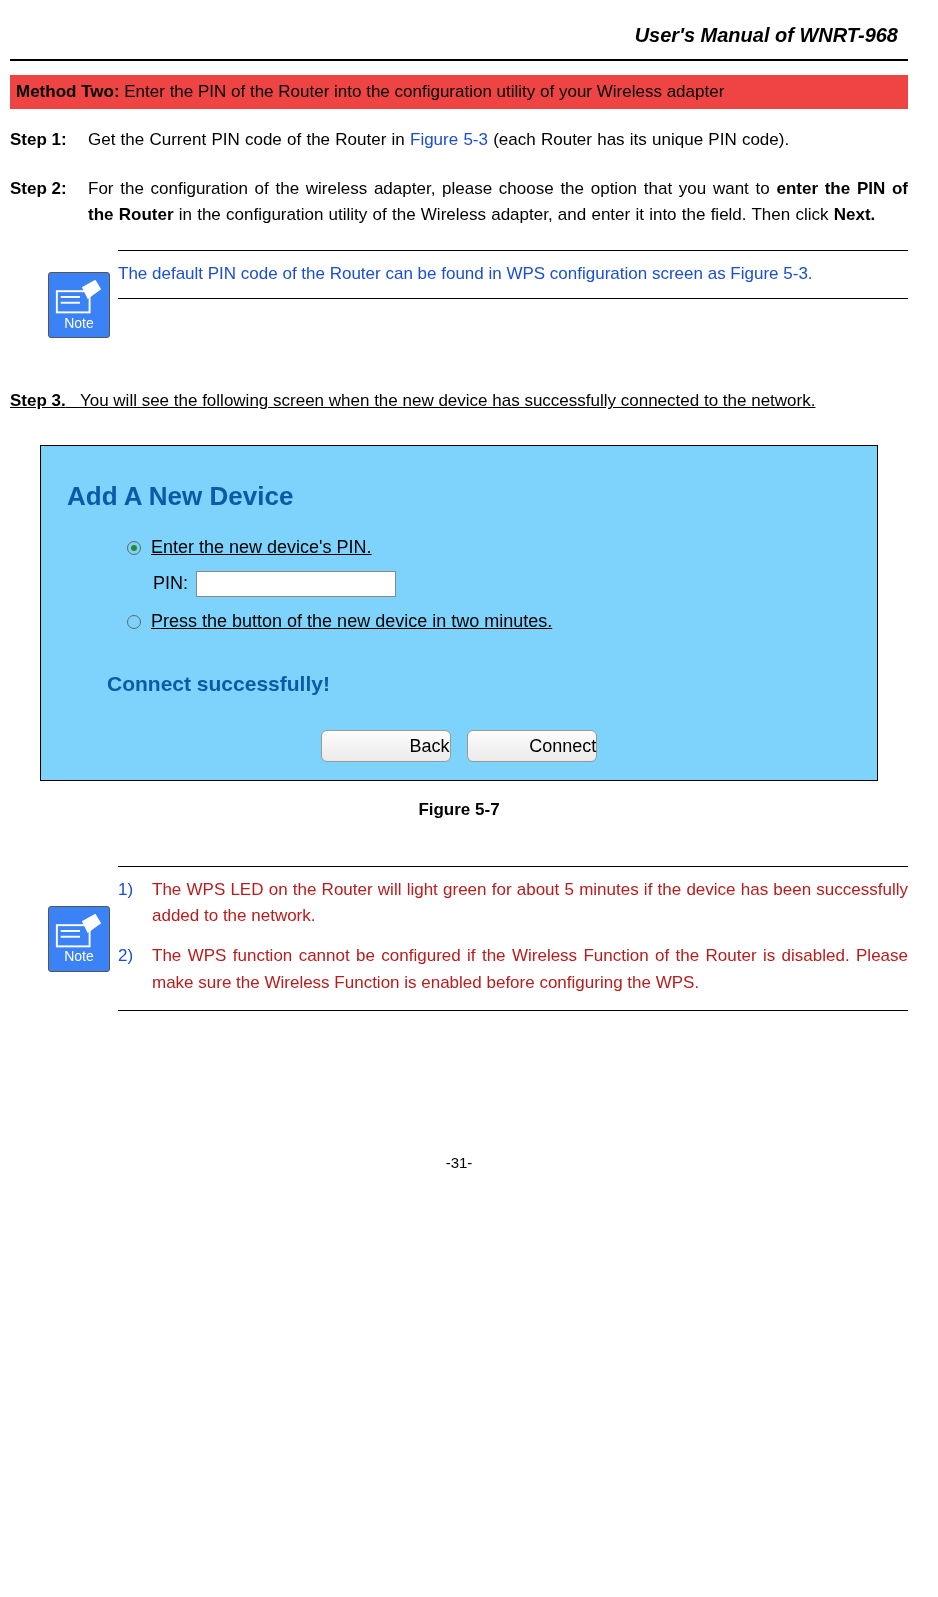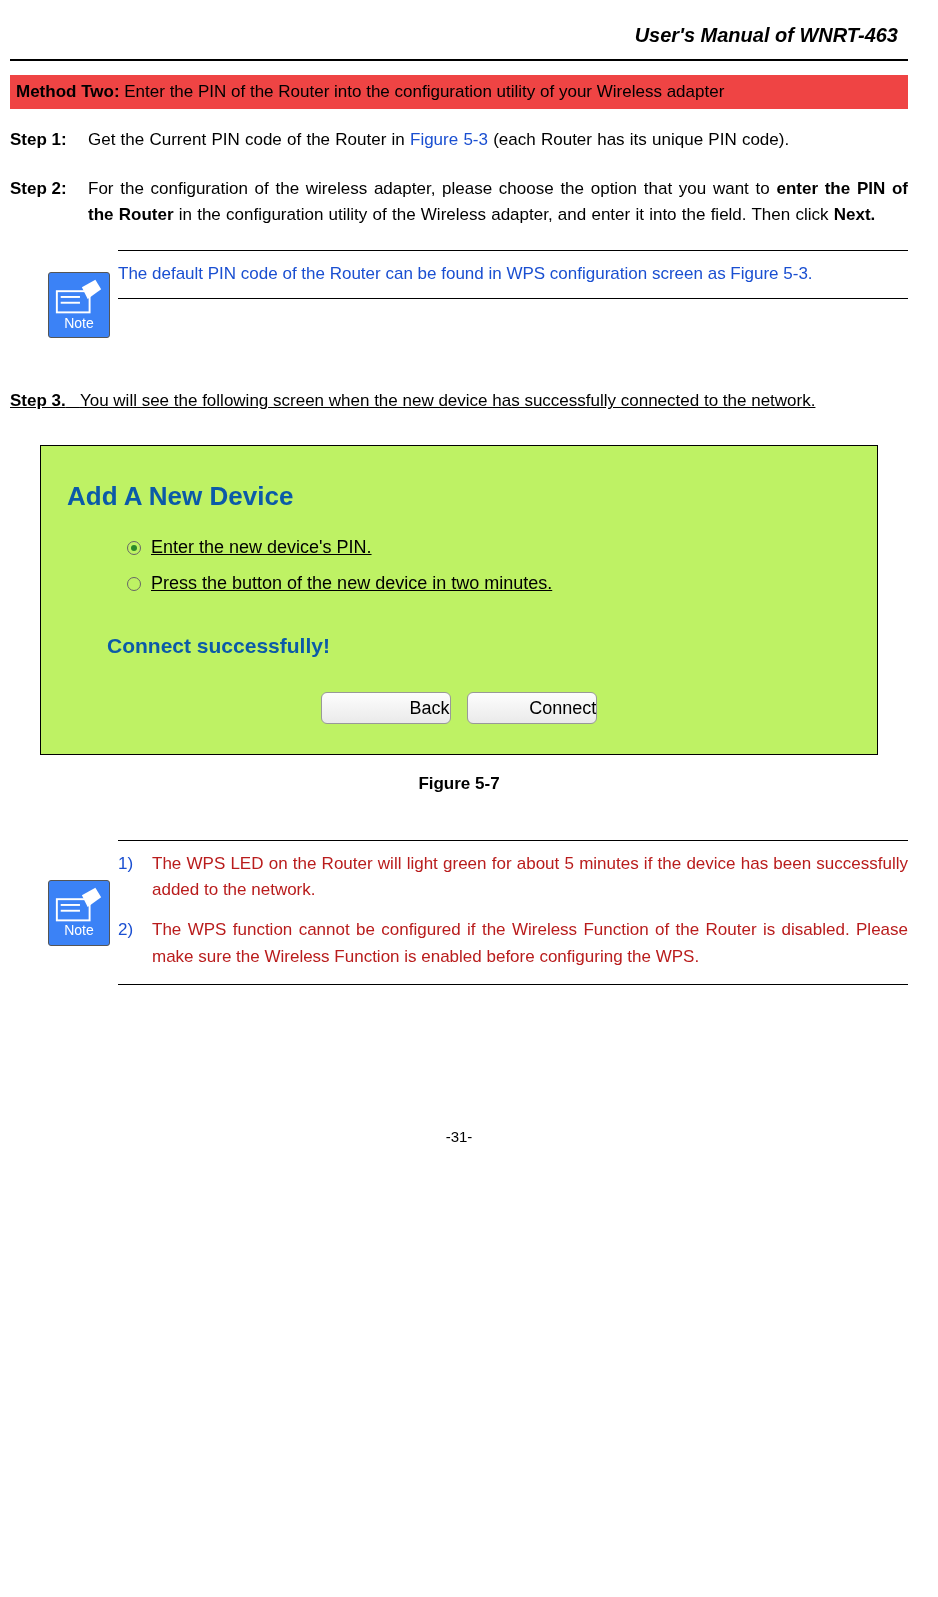--- a/index.html
+++ b/index.html
@@ -121,22 +121,22 @@
       margin-left: 66px;
       text-decoration: underline;
     }
     .step3-label {
       font-weight: bold;
     }
 
     .figure-container {
       margin: 0 30px 16px 30px;
       border: 1.5px solid #000;
-      padding: 30px 26px 30px 26px;
-      background: #bef264;
+      padding: 30px 26px 18px 26px;
+      background: #7dd3fc;
     }
     .dialog-title {
       font-family: Arial, sans-serif;
       font-size: 26px;
       font-weight: bold;
       color: #0b5aa8;
       margin-bottom: 18px;
     }
     .dialog-field {
       display: flex;
@@ -237,21 +237,21 @@
 
     .page-num {
       text-align: center;
       margin-top: 140px;
       font-size: 15px;
     }
   </style>
 </head>
 <body>
 
-<div class="header-title">User's Manual of WNRT-463</div>
+<div class="header-title">User's Manual of WNRT-968</div>
 <hr class="header-rule">
 
 <div class="method-bar">
   <strong>Method Two:</strong><span> Enter the PIN of the Router into the configuration utility of your Wireless adapter</span>
 </div>
 
 <div class="step-row">
   <div class="step-label">Step 1:</div>
   <div class="step-body">
     <span>Get the Current PIN code of the Router in </span><span class="link">Figure 5-3</span><span> (each Router has its unique PIN code).</span>
@@ -293,20 +293,24 @@
 </div>
 
 <div class="figure-container">
   <div class="dialog-title">Add A New Device</div>
 
   <div class="dialog-field">
     <span class="radio checked"></span>
     <span>Enter the new device's PIN.</span>
   </div>
 
+  <div class="pin-row">
+    <span>PIN:</span>
+    <span class="pin-input"></span>
+  </div>
 
   <div class="dialog-field">
     <span class="radio"></span>
     <span>Press the button of the new device in two minutes.</span>
   </div>
 
   <div class="connect-success">Connect successfully!</div>
 
   <div class="button-row">
     <span class="dlg-button">Back</span>

